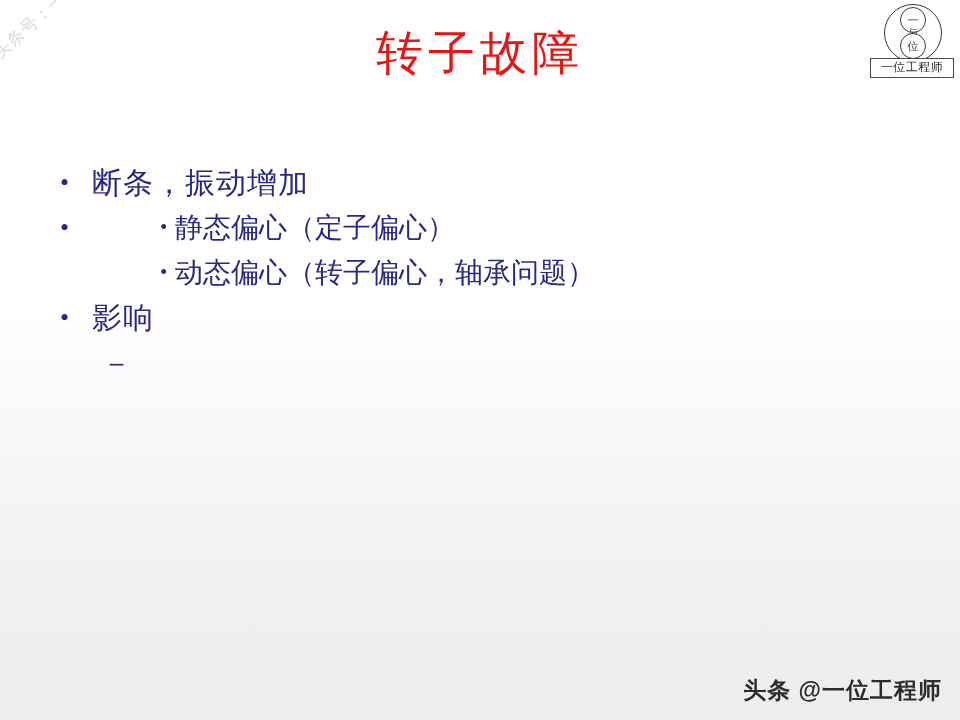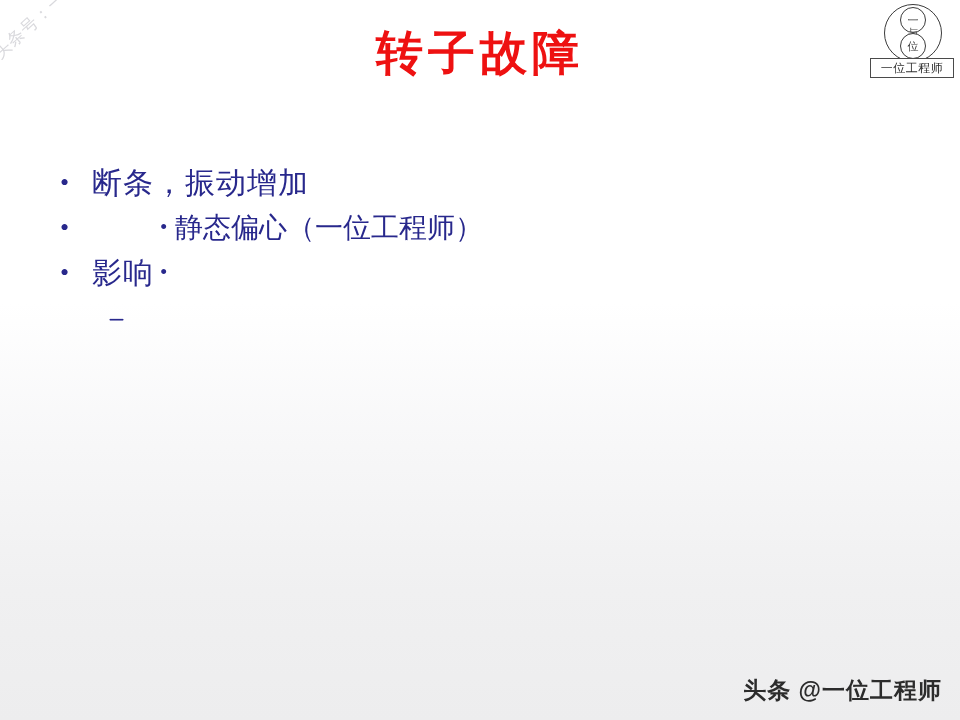--- a/index.html
+++ b/index.html
@@ -91,36 +91,36 @@
   #logo .name-box {
     position: absolute;
     left: 0;
     top: 56px;
     width: 84px;
     height: 20px;
     border: 1.2px solid #4a4a4a;
     box-sizing: border-box;
     background: #fff;
     text-align: center;
-    font-family: Liberation Serif, serif;
+    font-family: Liberation Mono, monospace;
     font-size: 12px;
     line-height: 18px;
     letter-spacing: 0.5px;
     color: #2f2f2f;
   }
 
   
   #title {
     position: absolute;
     left: 0;
     right: 0;
     top: 22px;
     text-align: center;
     font-size: 47px;
-    font-weight: bold;
+    font-weight: normal;
     color: #ee1111;
     letter-spacing: 5px;
     font-family: "Liberation Serif", "DejaVu Serif", serif;
   }
 
   
   #content {
     position: absolute;
     left: 0;
     top: 160px;
@@ -210,25 +210,26 @@
       <span class="dot">•</span>
       <span>断条，振动增加</span>
     </div>
 
     <div class="lvl1">
       <span class="dot">•</span>
     </div>
 
     <div class="lvl2">
       <span class="dot">•</span>
-      <span>静态偏心（一位工程师）</span>
+      <span>静态偏心（定子偏心）</span>
     </div>
 
     <div class="lvl2">
       <span class="dot">•</span>
+      <span>动态偏心（转子偏心，轴承问题）</span>
     </div>
 
     <div class="lvl1">
       <span class="dot">•</span>
       <span>影响</span>
     </div>
 
     <div class="lvl3">
       <span class="dash">–</span>
     </div>

